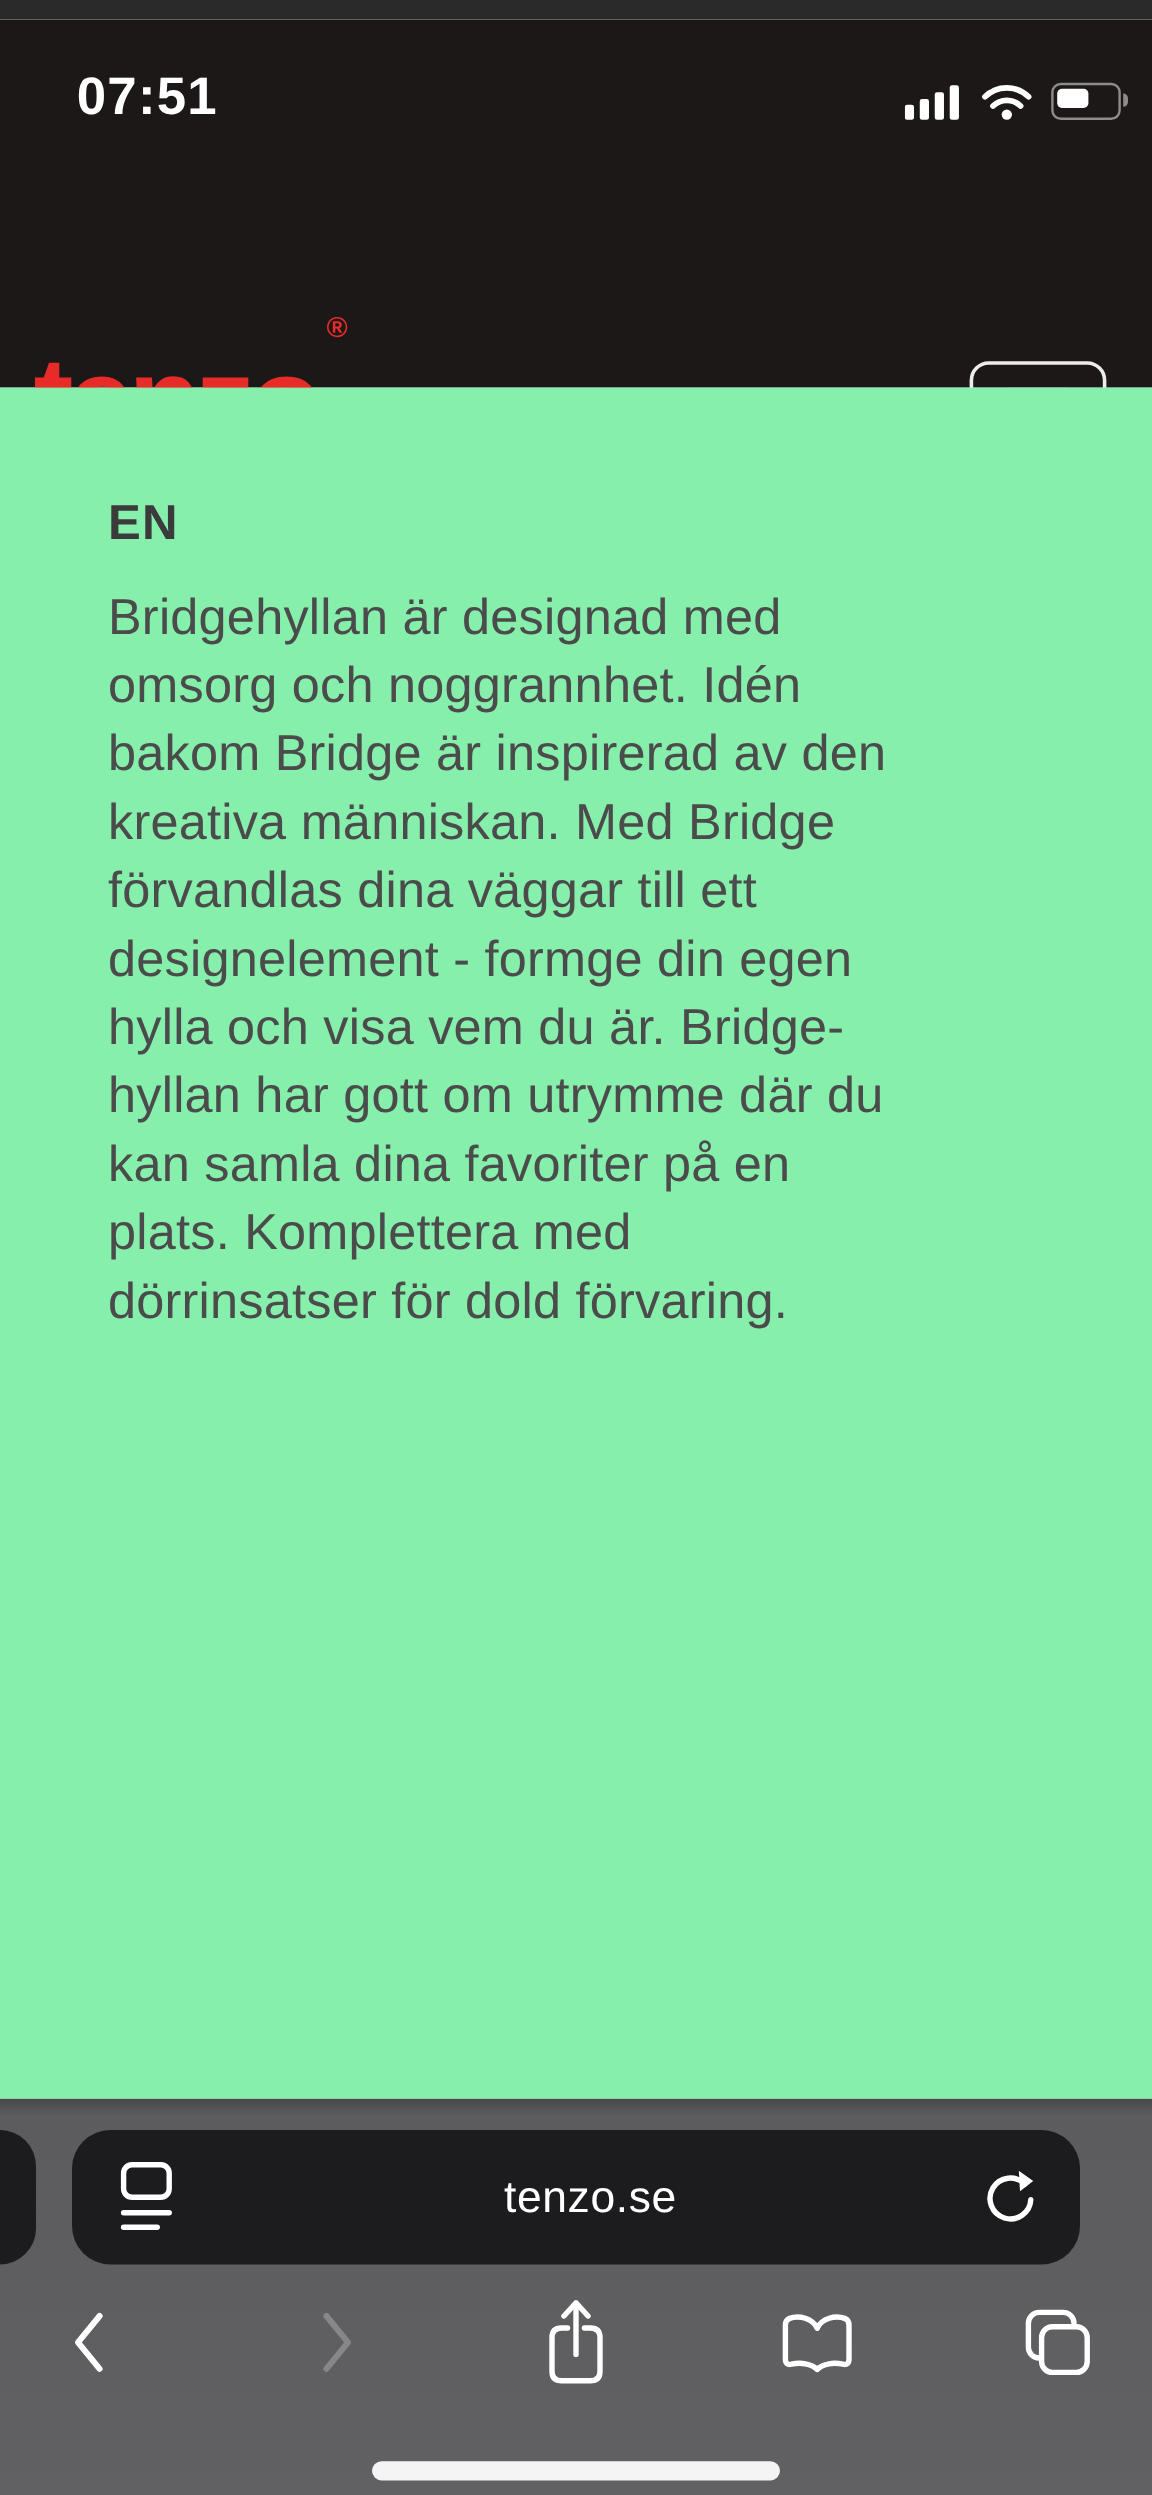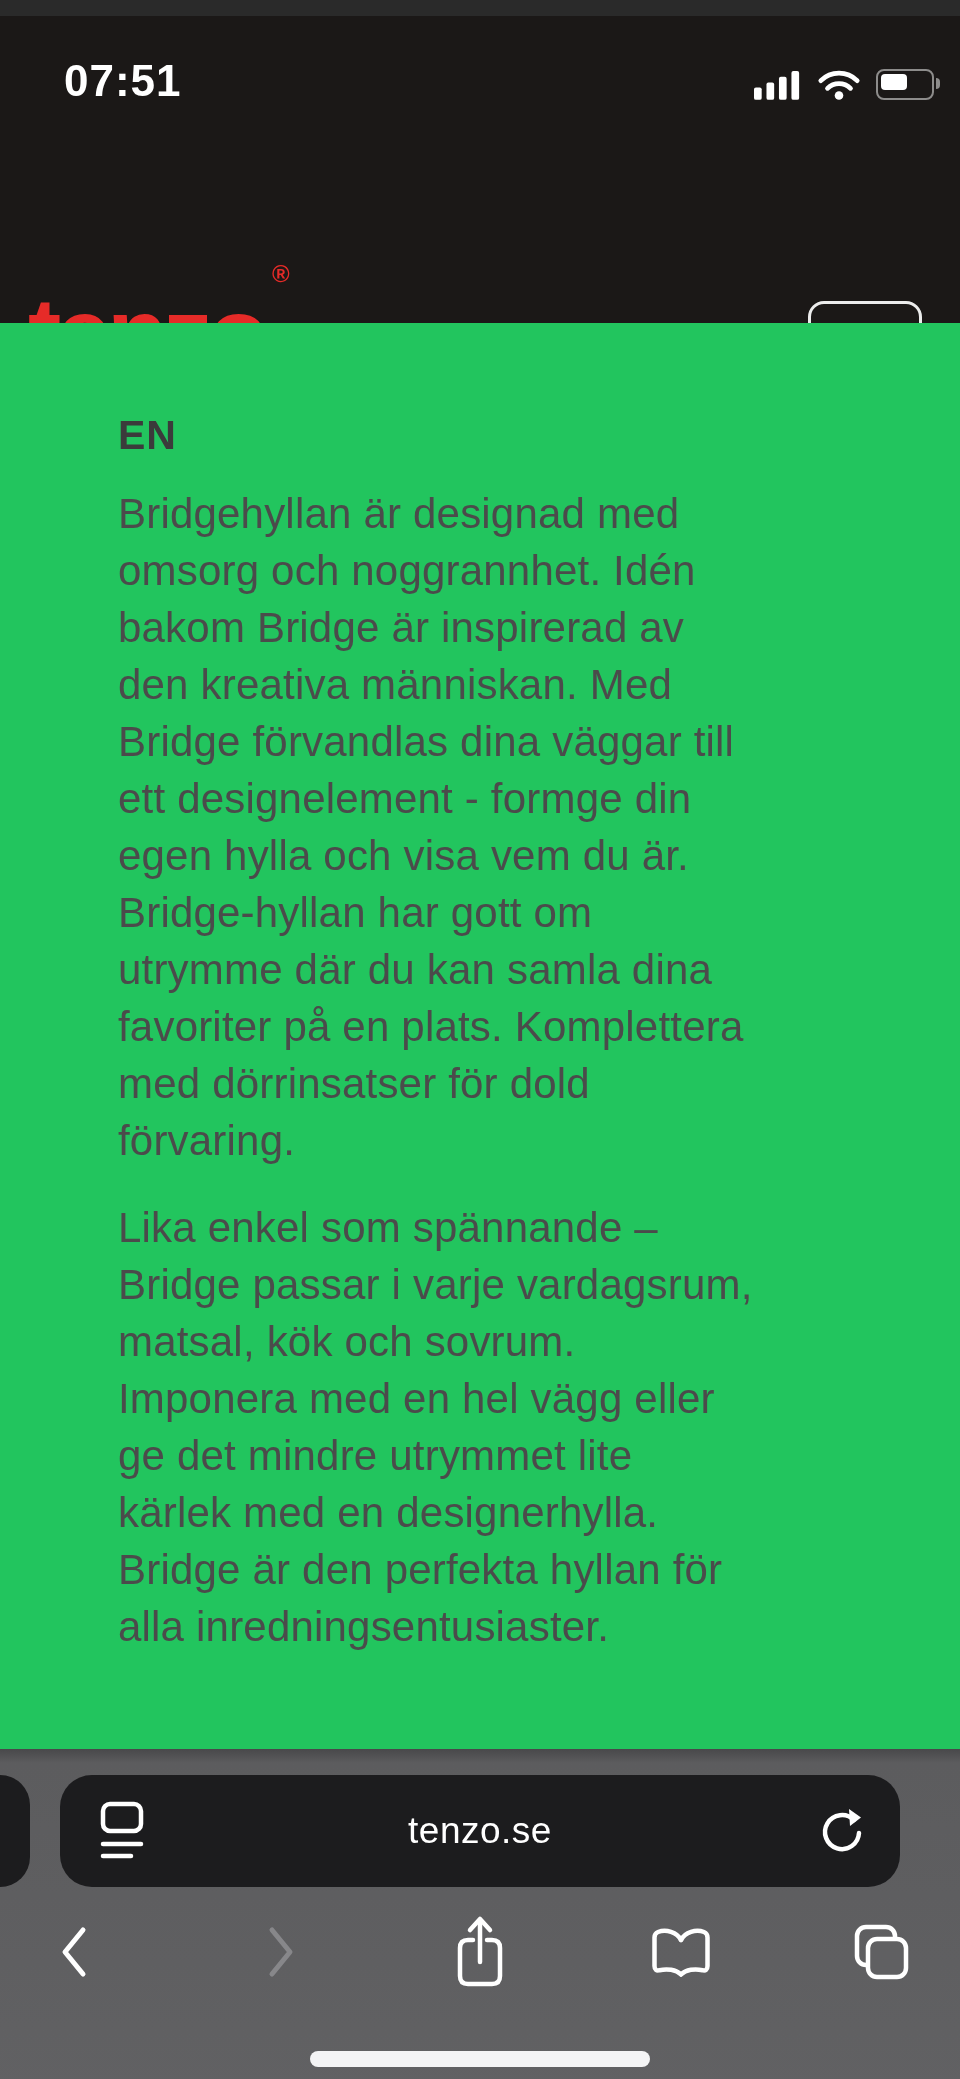--- a/index.html
+++ b/index.html
@@ -35,22 +35,22 @@
     position:absolute;left:808px;top:185px;width:114px;height:86px;
     border:3px solid #ececec;border-radius:16px;box-sizing:border-box;
     display:flex;flex-direction:column;justify-content:center;align-items:center;gap:9px;
     background:transparent;cursor:pointer;
   }
   .menu-line{width:56px;height:8px;border-radius:3px;background:#8e8e8c;}
 
   
   .content{
     position:absolute;left:0;top:307px;width:960px;height:1426px;
-    background:#22c55e;box-sizing:border-box;
-    padding:88px 205px 0 118px;
+    background:#86efac;box-sizing:border-box;
+    padding:88px 205px 0 90px;
   }
   .page-title{
     margin:0 0 26px 0;color:#3b3b3b;
     font-size:41px;line-height:48px;font-weight:700;letter-spacing:1px;
   }
   .content p{
     margin:0 0 30px 0;color:#4b4b4b;
     font-size:42px;line-height:57px;font-weight:300;letter-spacing:.2px;
   }
 
@@ -63,21 +63,21 @@
     position:absolute;left:-32px;top:26px;width:62px;height:112px;
     background:#1c1c1e;border-radius:30px;
   }
   .address-bar{
     position:absolute;left:60px;top:26px;width:840px;height:112px;
     background:#1c1c1e;border-radius:32px;cursor:pointer;
   }
   .reader-button{position:absolute;left:30px;top:24px;width:64px;height:64px;
     display:flex;align-items:center;justify-content:center;background:none;border:none;cursor:pointer;}
   .address-label{
-    position:absolute;left:0;top:0;width:100%;height:112px;
+    position:absolute;left:12px;top:0;width:100%;height:112px;
     display:flex;align-items:center;justify-content:center;
     color:#ffffff;font-size:37px;font-weight:400;letter-spacing:.5px;
   }
   .refresh-button{position:absolute;right:26px;top:24px;width:64px;height:64px;
     display:flex;align-items:center;justify-content:center;background:none;border:none;cursor:pointer;}
 
   .tool-button{
     position:absolute;top:155px;width:90px;height:95px;
     display:flex;align-items:center;justify-content:center;
     background:none;border:none;cursor:pointer;
@@ -134,21 +134,20 @@
         <span class="menu-line"></span>
       </button>
     </div>
   </div>
 
   <div class="content">
     <h1 class="page-title">
       <div>EN</div>
     </h1>
     <p>Bridgehyllan är designad med omsorg och noggrannhet. Idén bakom Bridge är inspirerad av den kreativa människan. Med Bridge förvandlas dina väggar till ett designelement - formge din egen hylla och visa vem du är. Bridge-hyllan har gott om utrymme där du kan samla dina favoriter på en plats. Komplettera med dörrinsatser för dold förvaring.</p>
-    <p>Lika enkel som spännande – Bridge passar i varje vardagsrum, matsal, kök och sovrum. Imponera med en hel vägg eller ge det mindre utrymmet lite kärlek med en designerhylla. Bridge är den perfekta hyllan för alla inredningsentusiaster.</p>
   </div>
 
   <div class="chrome">
 
     <div class="peek-tab"></div>
 
     <div class="address-bar">
       <button class="reader-button">
         <span>
           <svg width="46" height="62" viewBox="0 0 46 62" fill="none" stroke="#ffffff" stroke-width="4.5" stroke-linecap="round">

